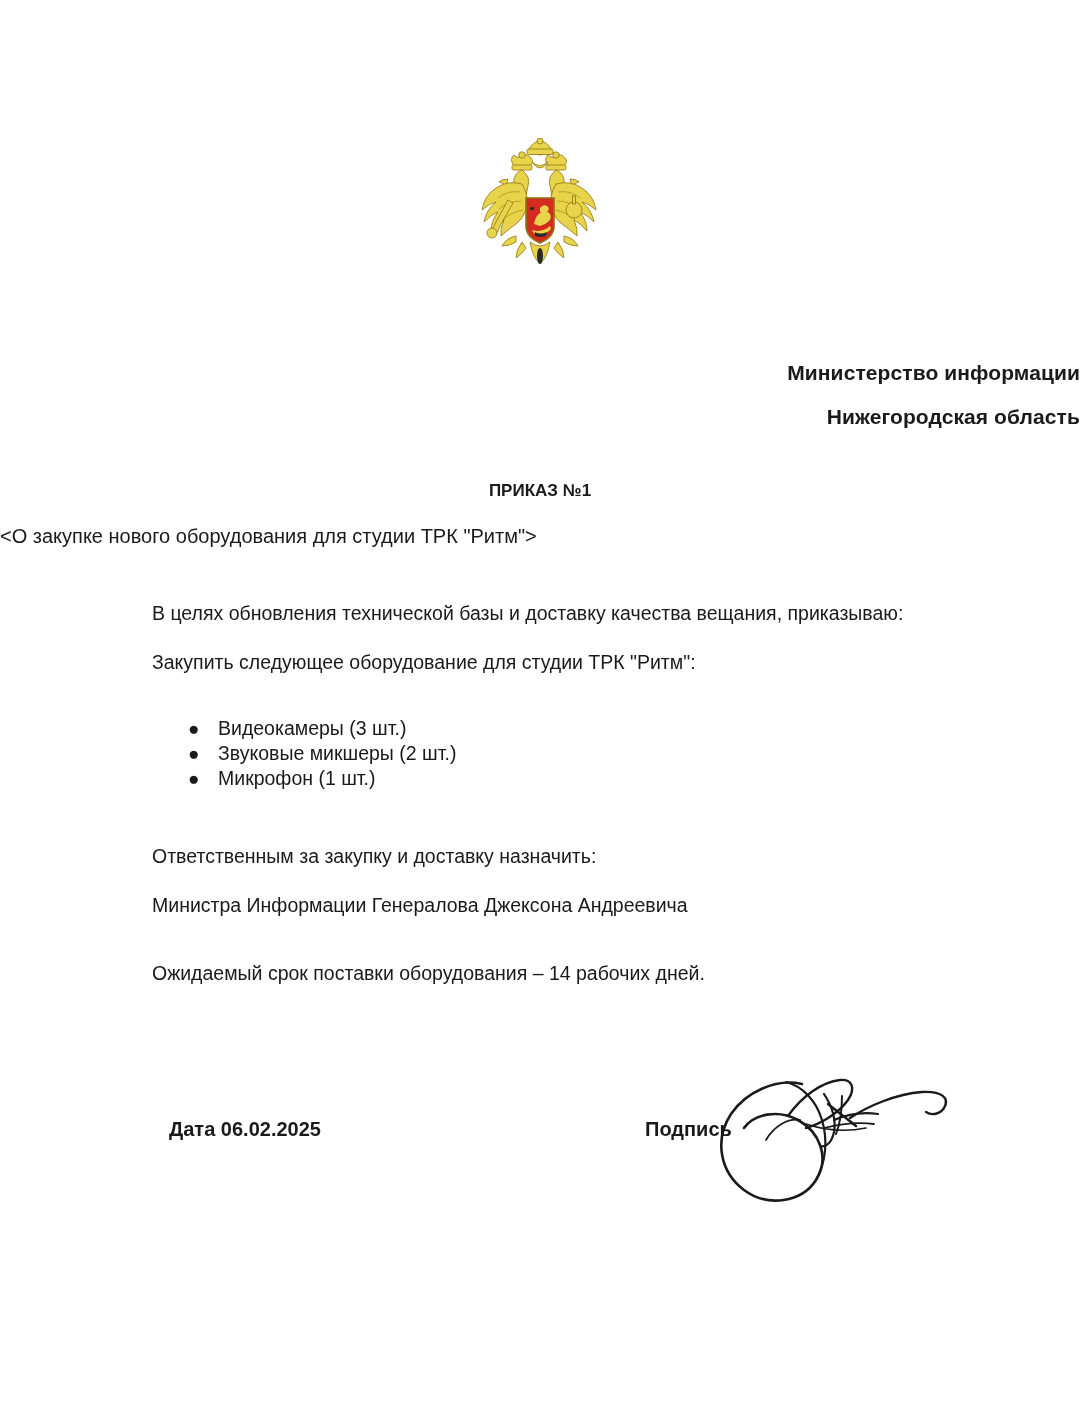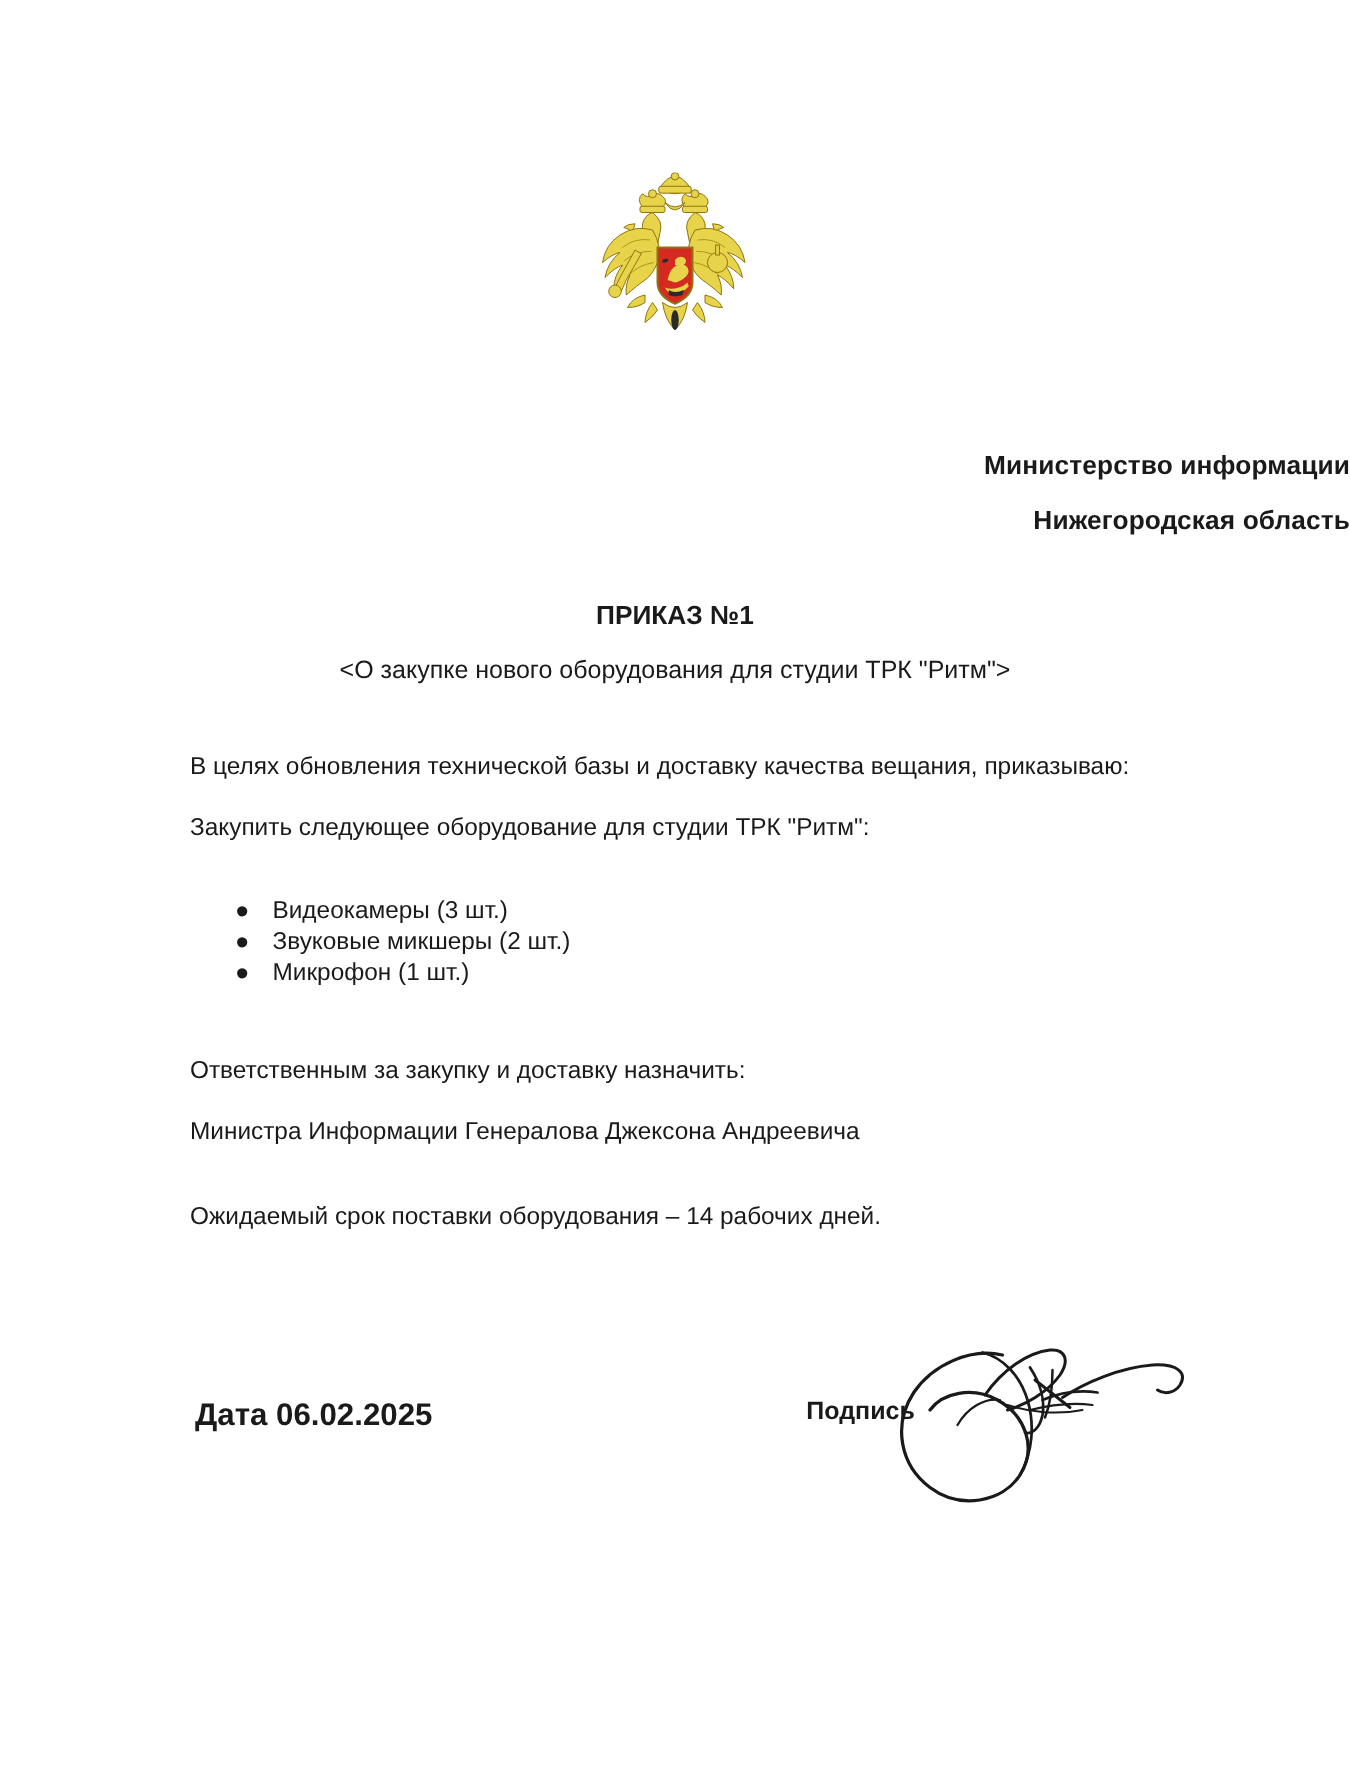--- a/index.html
+++ b/index.html
@@ -65,29 +65,28 @@
     line-height: 1.0;
   }
   .org-line.second { margin-top: 23px; margin-left: 36px; }
 
   .order-title {
     position: absolute;
     top: 481px;
     left: 0;
     width: 1080px;
     text-align: center;
-    font-size: 21px;
+    font-size: 17px;
     font-weight: bold;
   }
   .order-subject {
     position: absolute;
     top: 525px;
     left: 0;
     width: 1080px;
-    text-align: center;
     font-size: 20px;
     font-weight: normal;
   }
 
   
   .body-block {
     position: absolute;
     left: 152px;
     top: 602px;
     width: 810px;
@@ -138,23 +137,23 @@
   
   .footer {
     position: absolute;
     left: 152px;
     top: 1118px;
     width: 810px;
     height: 40px;
   }
   .date-label {
     position: absolute;
-    left: 4px;
-    top: 0;
-    font-size: 25px;
+    left: 17px;
+    top: 0;
+    font-size: 20px;
     font-weight: bold;
     white-space: nowrap;
   }
   .sign-label {
     position: absolute;
     left: 446px;
     top: 0;
     font-size: 20px;
     font-weight: bold;
     white-space: nowrap;

